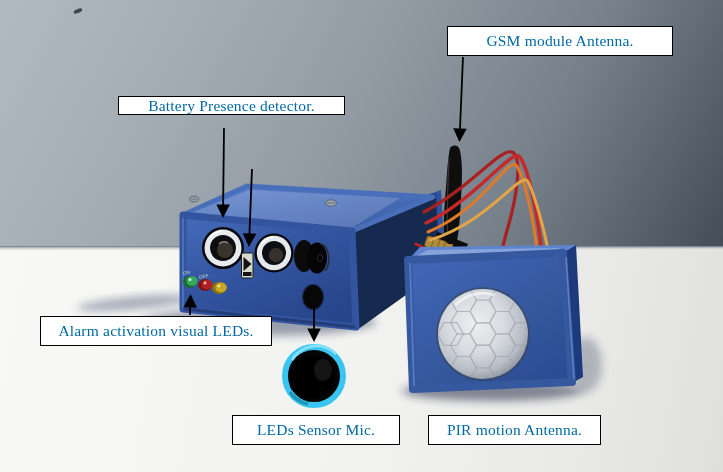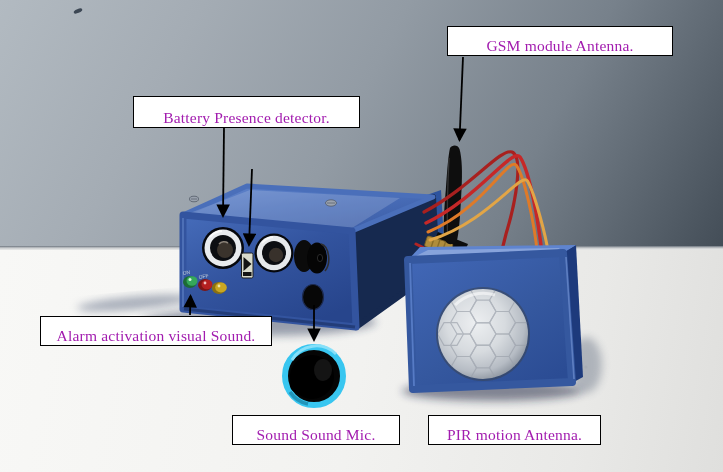--- a/index.html
+++ b/index.html
@@ -6,22 +6,22 @@
   .scene{position:relative;width:723px;height:472px;overflow:hidden;
          font-family:"Liberation Serif","DejaVu Serif",serif;background:#9aa3ac;}
   .wall{position:absolute;left:0;top:0;width:723px;height:250px;
         background:linear-gradient(118deg,#b2bac1 0%,#a4acb4 24%,#929ba4 48%,#77818b 72%,#525c66 92%,#434d57 100%);}
   .table{position:absolute;left:0;top:250px;width:723px;height:222px;
          background:linear-gradient(100deg,#f8f8f6 0%,#f2f2f0 50%,#e9e9e7 80%,#dfdfdd 100%);}
   .table-edge{position:absolute;left:0;top:246px;width:723px;height:5px;
 
          background:linear-gradient(180deg,#6c757f 0%,#c9ccce 40%,#fafaf8 100%);}
   .art{position:absolute;left:0;top:0;width:723px;height:472px;}
-  .callout{position:absolute;background:#fff;border:1.5px solid #000;color:#a21caf;
-           display:flex;align-items:flex-end;justify-content:center;
+  .callout{position:absolute;background:#fff;border:1.5px solid #000;color:#0369a1;
+           display:flex;align-items:center;justify-content:center;
            font-size:15.5px;letter-spacing:.2px;box-sizing:border-box;}
 </style>
 </head>
 <body>
 
 <div class="scene">
   <div class="wall"></div>
   <div class="table-edge"></div>
   <div class="table"></div>
 
@@ -210,25 +210,25 @@
       <line x1="190" y1="315" x2="190.5" y2="296" marker-end="url(#arr)"></line>
       <line x1="314" y1="305" x2="314" y2="340" marker-end="url(#arr)"></line>
     </g>
 
     <circle cx="586" cy="367" r="1.6" fill="#a8adb4"></circle>
   </svg>
 
   <div class="callout" style="left:447px;top:26px;width:226px;height:30px;">
     <span>GSM module Antenna.</span>
   </div>
-  <div class="callout" style="left:133px;top:96px;width:227px;height:32px;">
+  <div class="callout" style="left:118px;top:96px;width:227px;height:19px;">
     <span>Battery Presence detector.</span>
   </div>
   <div class="callout" style="left:40px;top:316px;width:232px;height:30px;">
-    <span>Alarm activation visual Sound.</span>
+    <span>Alarm activation visual LEDs.</span>
   </div>
   <div class="callout" style="left:232px;top:415px;width:168px;height:30px;">
-    <span>Sound Sound Mic.</span>
+    <span>LEDs Sensor Mic.</span>
   </div>
   <div class="callout" style="left:428px;top:415px;width:173px;height:30px;">
     <span>PIR motion Antenna.</span>
   </div>
 </div>
 
 </body></html>

